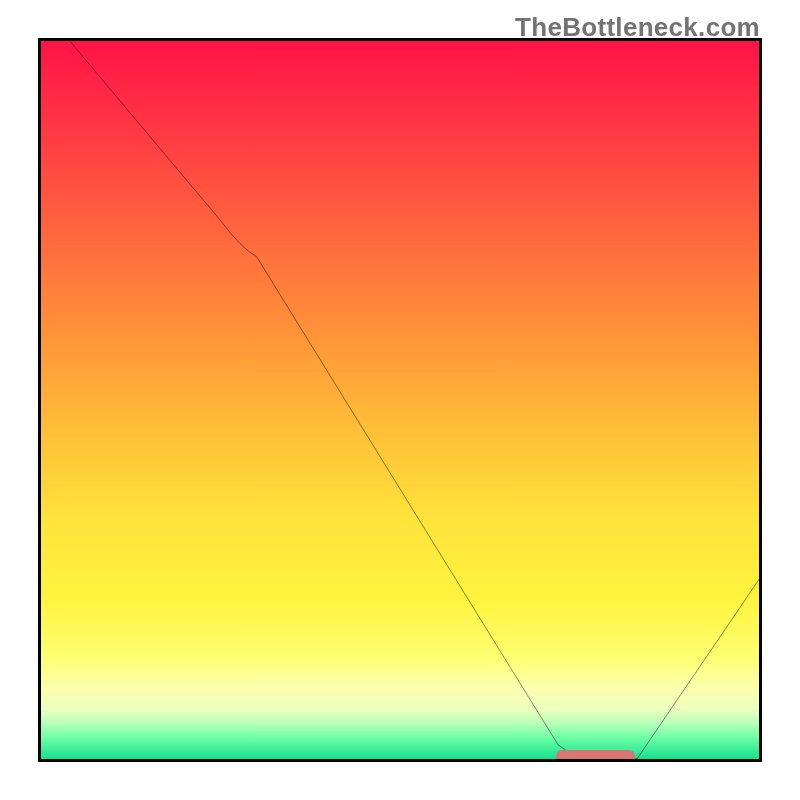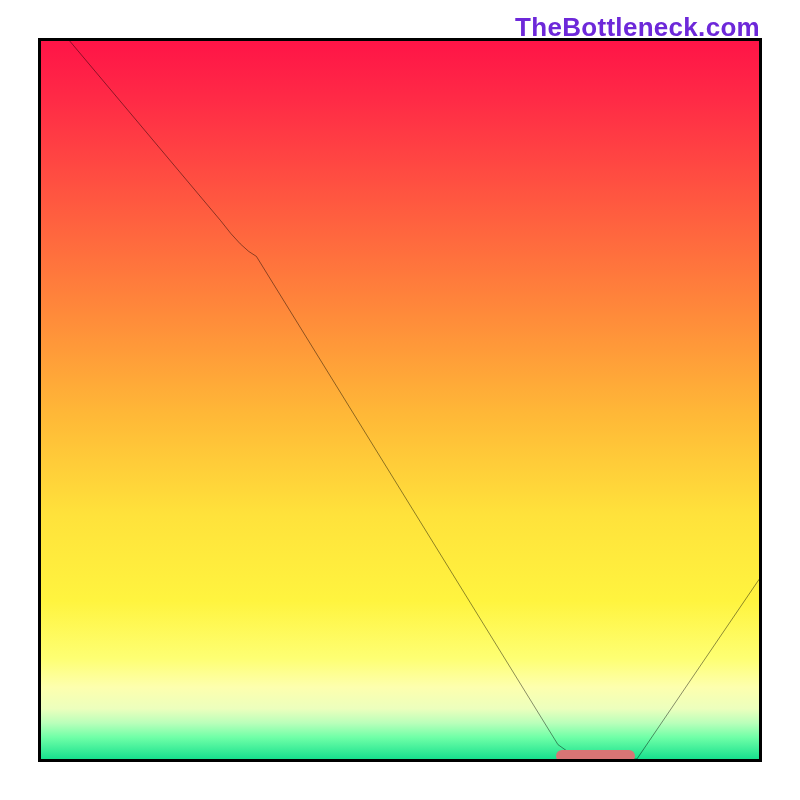--- a/index.html
+++ b/index.html
@@ -47,21 +47,21 @@
       #6fffa7 97%,
       #17e08e 100%
     );
   }
   .watermark {
     position: absolute;
     top: 12px;
     right: 40px;
     font-size: 26px;
     font-weight: 600;
-    color: #6d28d9;
+    color: #737373;
     letter-spacing: 0.3px;
   }
   svg.curve {
     position: absolute;
     inset: 0;
     width: 100%;
     height: 100%;
   }
   .marker {
     position: absolute;

